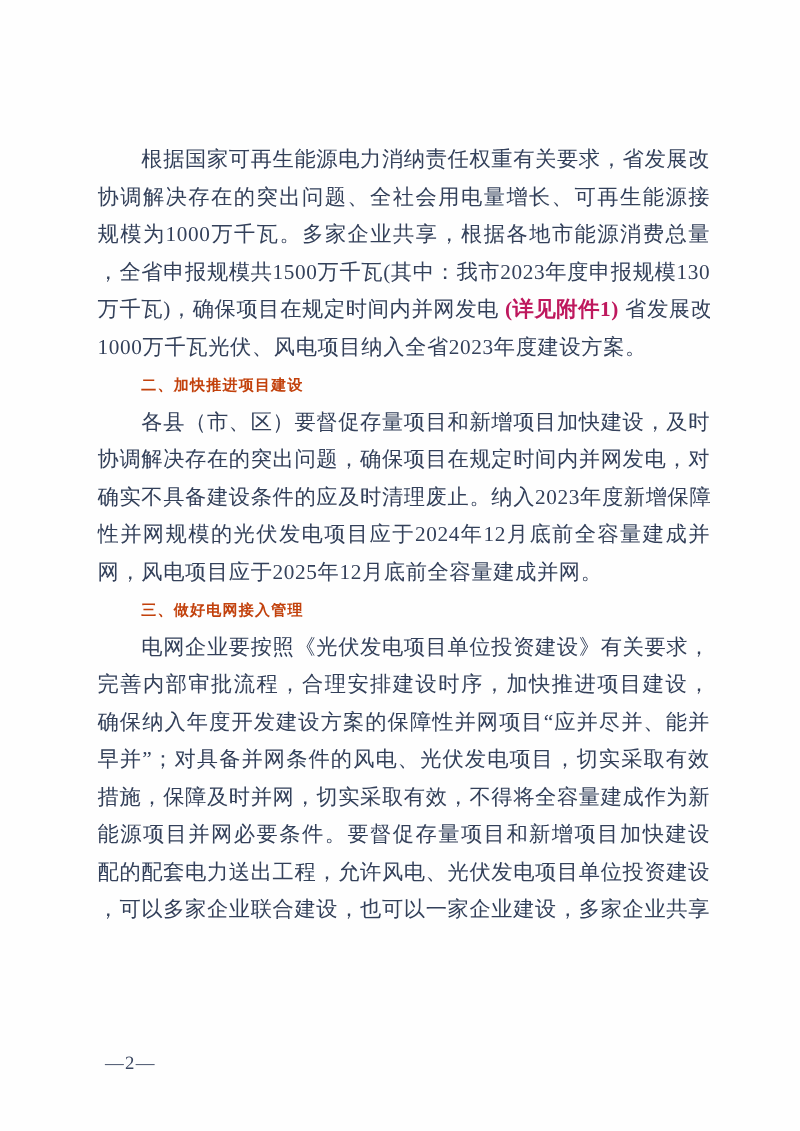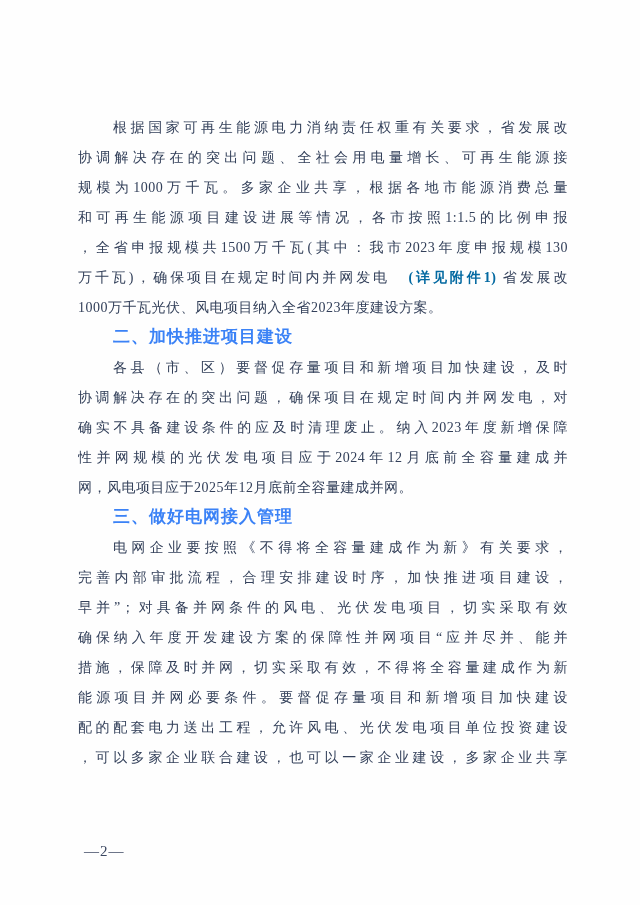--- a/index.html
+++ b/index.html
@@ -17,51 +17,50 @@
   }
   .textblock {
     position: absolute;
     left: 78px;
     top: 113px;
     width: 490px;
   }
   .line {
     height: 30px;
     line-height: 30px;
-    font-size: 14px;
+    font-size: 17px;
     color: #33405a;
     letter-spacing: 0.5px;
     text-align: justify;
     text-align-last: justify;
     text-justify: inter-character;
     overflow: hidden;
     white-space: nowrap;
   }
   .line.indent {
     padding-left: 35px;
   }
   .line.short {
     text-align-last: left;
   }
   .heading {
     height: 30px;
     line-height: 30px;
     padding-left: 35px;
-    font-size: 17px;
+    font-size: 12px;
     font-weight: bold;
-    color: #3b82f6;
-    font-family: Liberation Mono, monospace;
+    color: #c2410c;
+    font-family: Liberation Serif, serif;
     letter-spacing: 1px;
     white-space: nowrap;
     overflow: hidden;
   }
   .b {
     font-weight: bold;
-    color: #0369a1;
-    margin-left: 12px;
+    color: #be185d;
   }
   .page-number {
     position: absolute;
     left: 84px;
     top: 843px;
     font-size: 15px;
     line-height: 16px;
     color: #3a4660;
     letter-spacing: 1px;
     font-family: "Liberation Serif", "DejaVu Serif", serif;
@@ -70,39 +69,38 @@
 </head>
 <body>
 
 <div class="page">
 
   <div class="textblock">
 
     <div class="line indent">根据国家可再生能源电力消纳责任权重有关要求，省发展改</div>
     <div class="line">协调解决存在的突出问题、全社会用电量增长、可再生能源接</div>
     <div class="line">规模为1000万千瓦。多家企业共享，根据各地市能源消费总量</div>
-    <div class="line">和可再生能源项目建设进展等情况，各市按照1:1.5的比例申报</div>
     <div class="line">，全省申报规模共1500万千瓦(其中：我市2023年度申报规模130</div>
     <div class="line"><span>万千瓦)，确保项目在规定时间内并网发电 </span><span class="b">(详见附件1)</span><span> 省发展改</span></div>
     <div class="line short">1000万千瓦光伏、风电项目纳入全省2023年度建设方案。</div>
 
     <div class="heading">二、加快推进项目建设</div>
 
     <div class="line indent">各县（市、区）要督促存量项目和新增项目加快建设，及时</div>
     <div class="line">协调解决存在的突出问题，确保项目在规定时间内并网发电，对</div>
     <div class="line">确实不具备建设条件的应及时清理废止。纳入2023年度新增保障</div>
     <div class="line">性并网规模的光伏发电项目应于2024年12月底前全容量建成并</div>
     <div class="line short">网，风电项目应于2025年12月底前全容量建成并网。</div>
 
     <div class="heading">三、做好电网接入管理</div>
 
-    <div class="line indent">电网企业要按照《不得将全容量建成作为新》有关要求，</div>
+    <div class="line indent">电网企业要按照《光伏发电项目单位投资建设》有关要求，</div>
     <div class="line">完善内部审批流程，合理安排建设时序，加快推进项目建设，</div>
+    <div class="line">确保纳入年度开发建设方案的保障性并网项目“应并尽并、能并</div>
     <div class="line">早并”；对具备并网条件的风电、光伏发电项目，切实采取有效</div>
-    <div class="line">确保纳入年度开发建设方案的保障性并网项目“应并尽并、能并</div>
     <div class="line">措施，保障及时并网，切实采取有效，不得将全容量建成作为新</div>
     <div class="line">能源项目并网必要条件。要督促存量项目和新增项目加快建设</div>
     <div class="line">配的配套电力送出工程，允许风电、光伏发电项目单位投资建设</div>
     <div class="line">，可以多家企业联合建设，也可以一家企业建设，多家企业共享</div>
 
   </div>
 
   <div class="page-number">—2—</div>
 
 </div>

